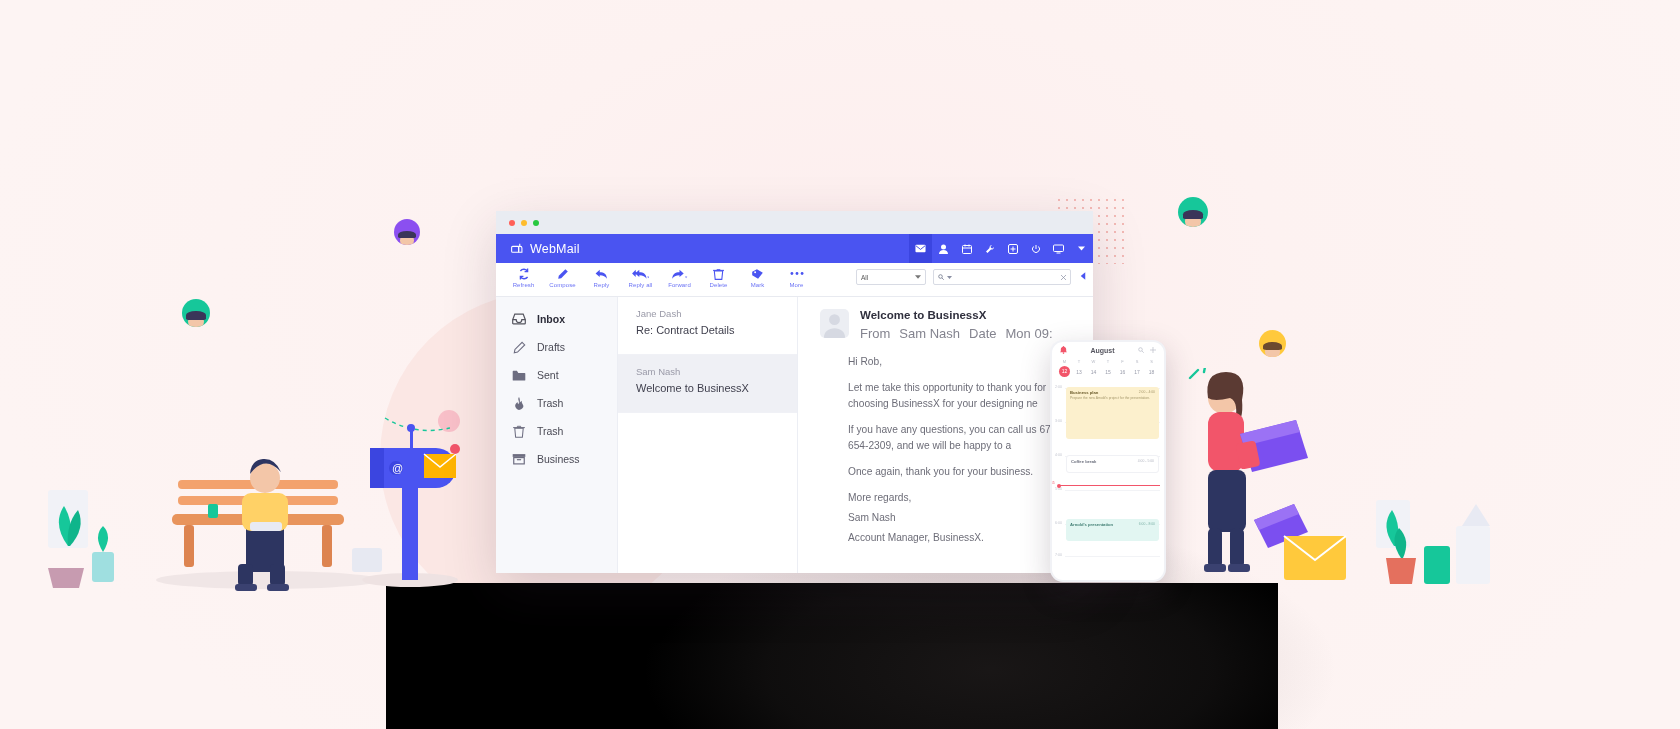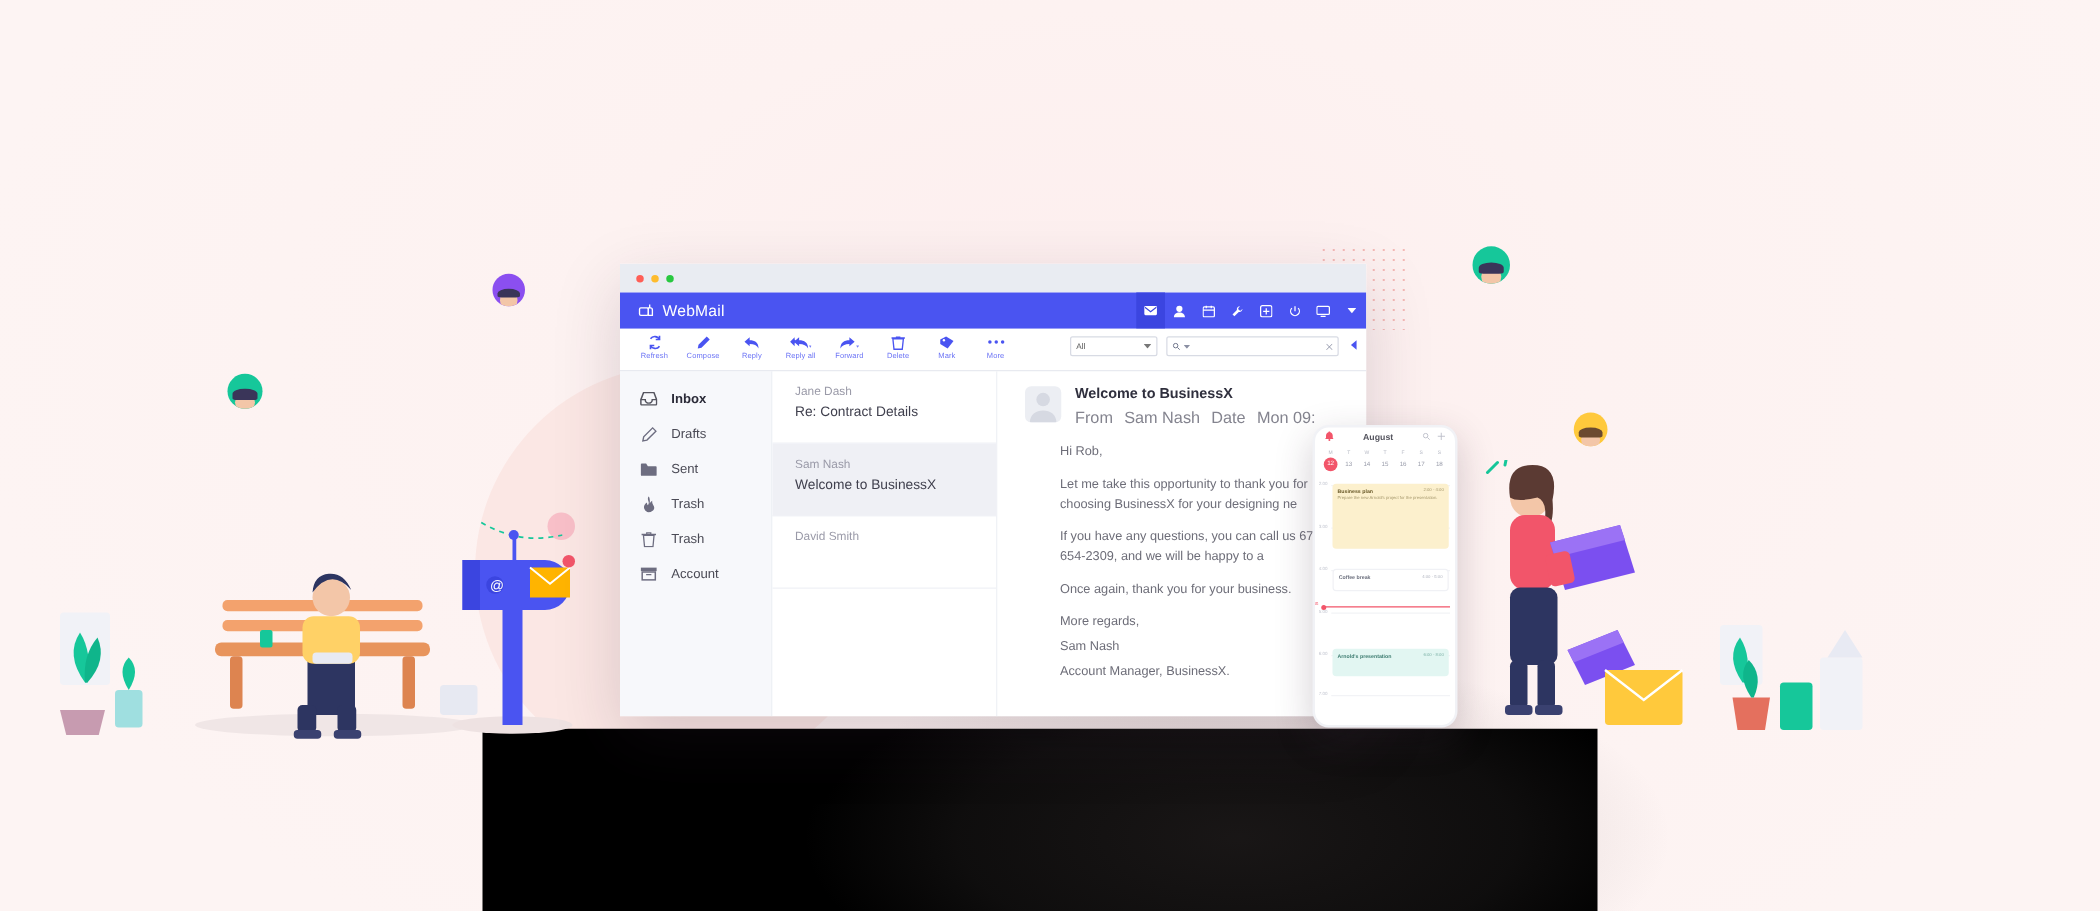--- a/index.html
+++ b/index.html
@@ -515,36 +515,32 @@
         <span>Trash</span>
       </div>
       <div class="side-item">
         <span class="side-icon">
           <svg width="14" height="12" viewBox="0 0 20 16">
               <rect x="1" y="1" width="18" height="4" fill="#6d6d80"></rect>
               <rect x="2.5" y="6" width="15" height="9" fill="none" stroke="#6d6d80" stroke-width="1.7"></rect>
               <path d="M7 9h6" stroke="#6d6d80" stroke-width="1.7"></path>
             </svg>
         </span>
-        <span>Account</span>
+        <span>Business</span>
       </div>
     </div>
 
     <div id="msglist">
       <div class="msg">
         <div class="msg-from">Jane Dash</div>
         <div class="msg-subject">Re: Contract Details</div>
       </div>
       <div class="msg selected">
         <div class="msg-from">Sam Nash</div>
         <div class="msg-subject">Welcome to BusinessX</div>
-      </div>
-      <div class="msg">
-        <div class="msg-from">David Smith</div>
-        <div class="msg-subject"></div>
       </div>
     </div>
 
     <div id="reading">
       <div id="read-head">
         <div id="read-avatar">
           <svg width="29" height="29" viewBox="0 0 30 30">
               <circle cx="15" cy="11" r="5.6" fill="#d6d9e2"></circle>
               <path d="M4 30c0-6.5 5-10 11-10s11 3.5 11 10z" fill="#d6d9e2"></path>
             </svg>

